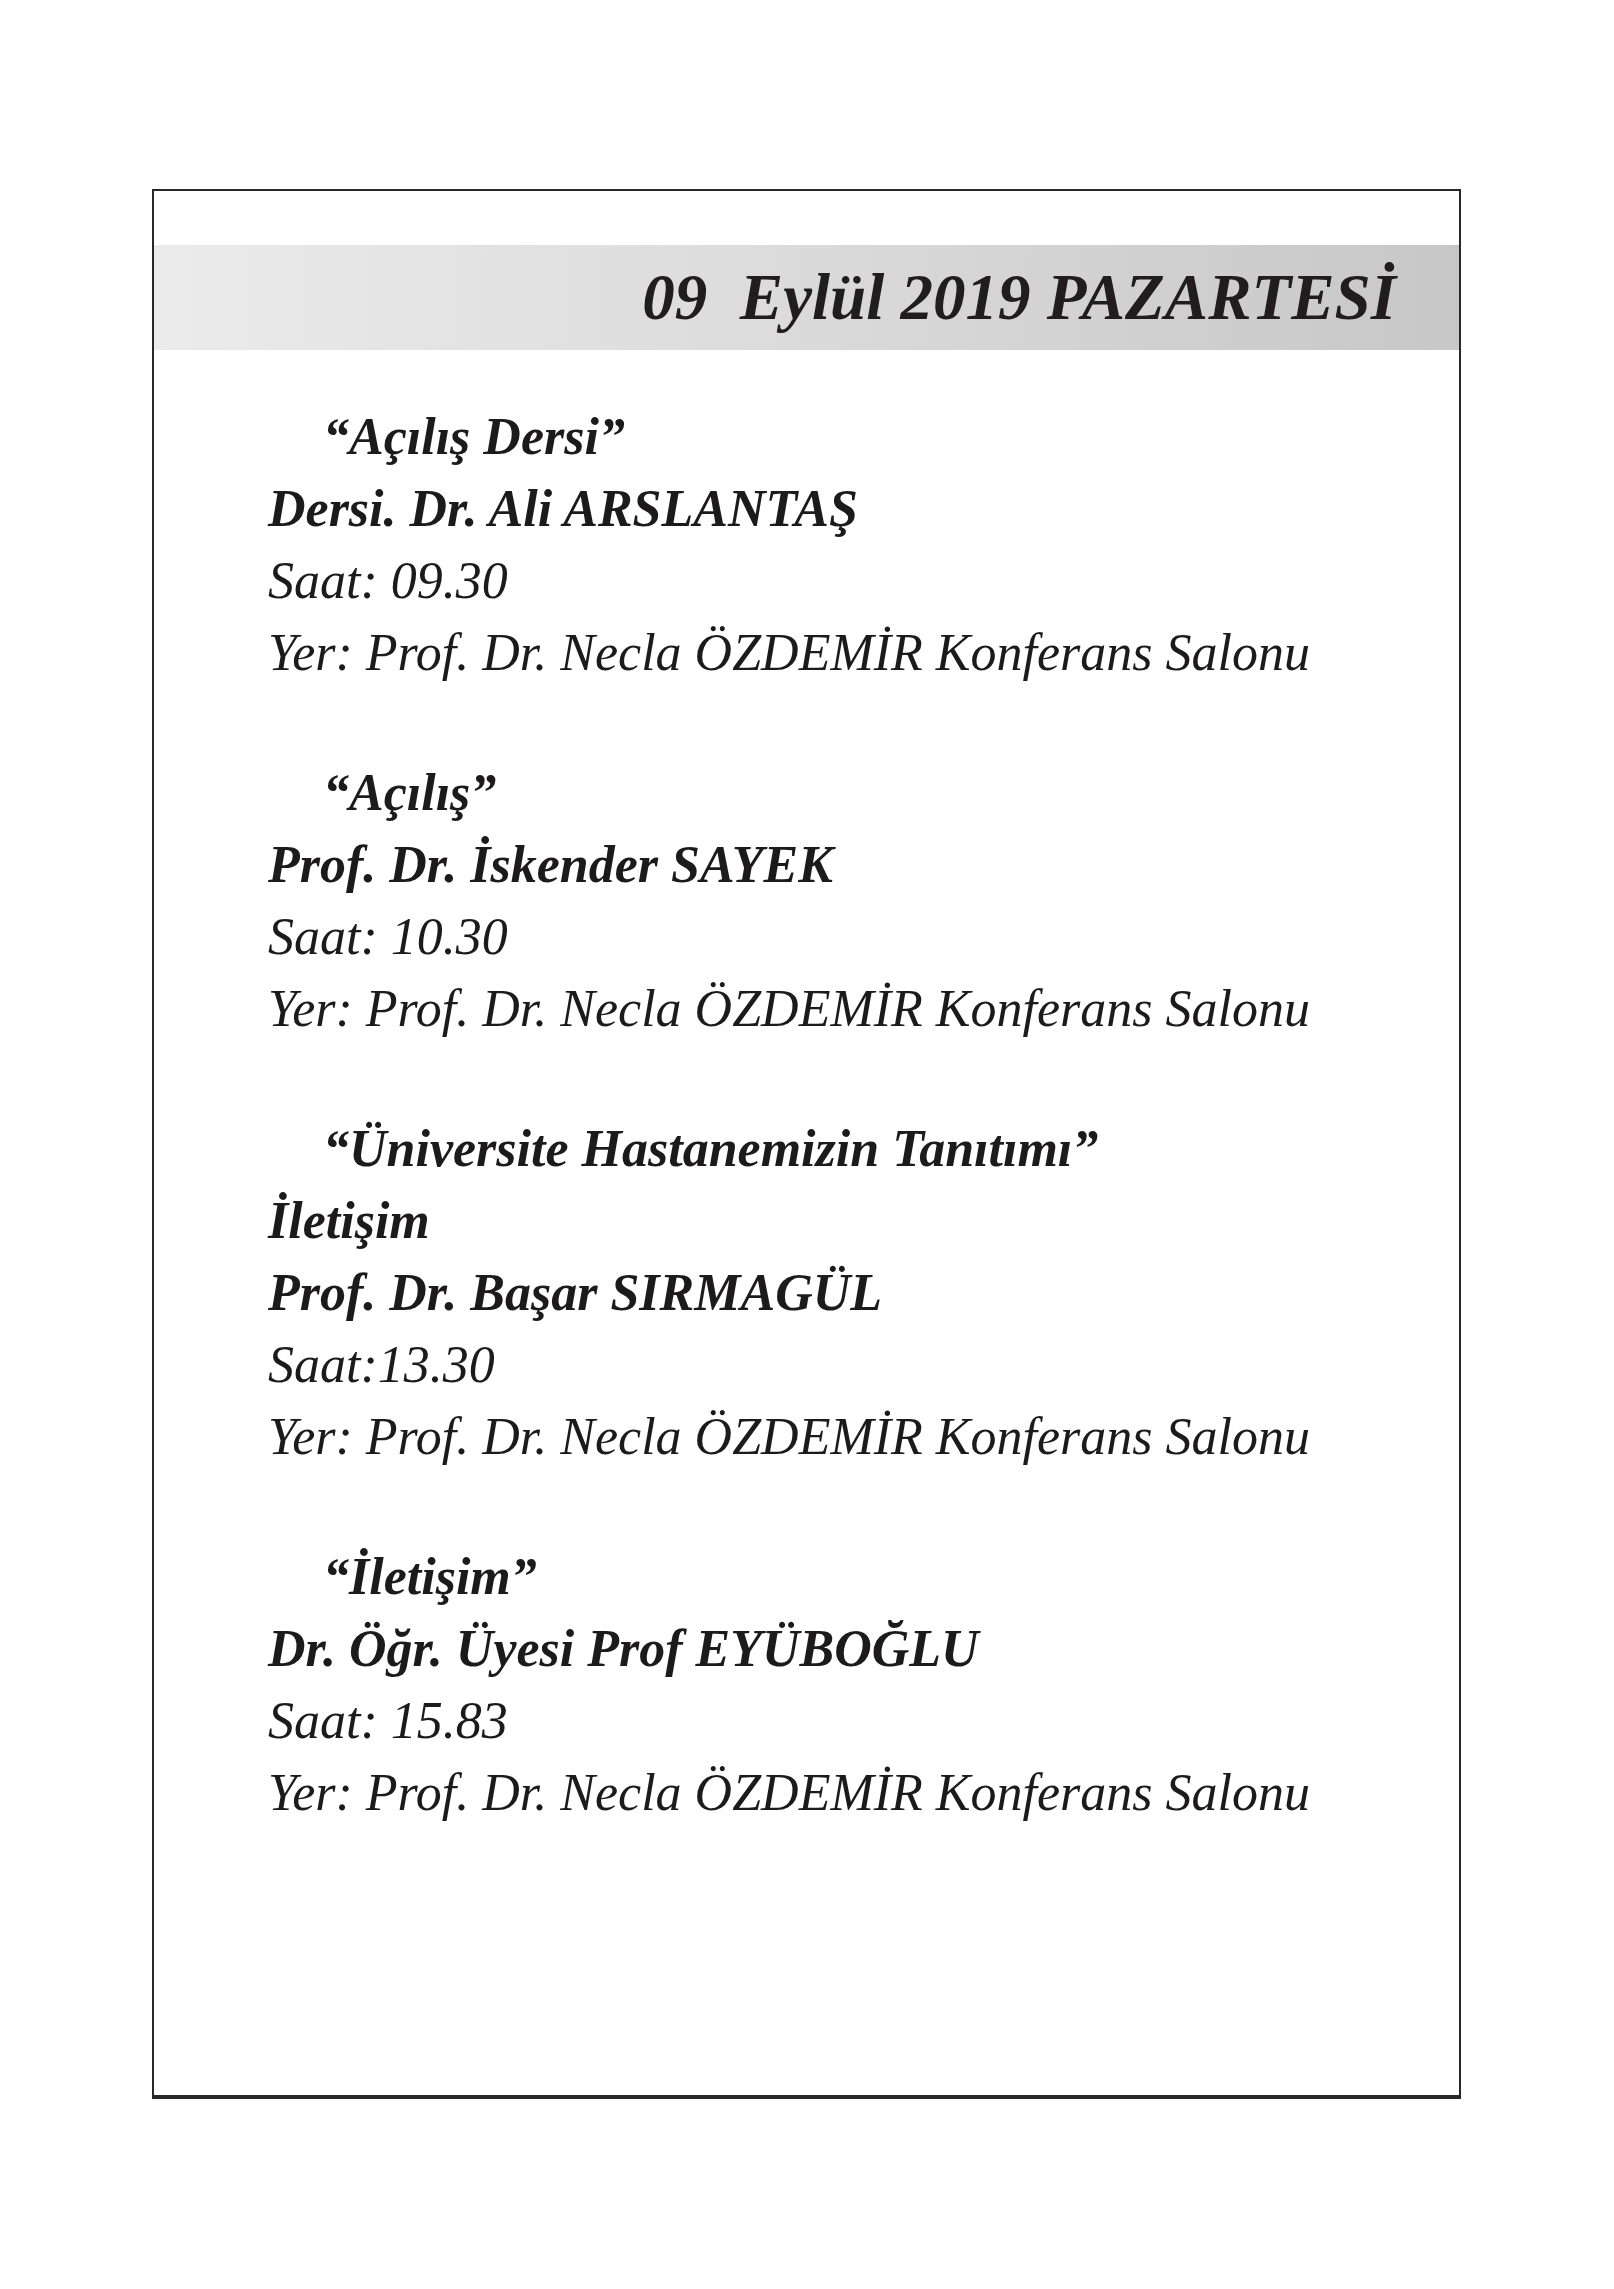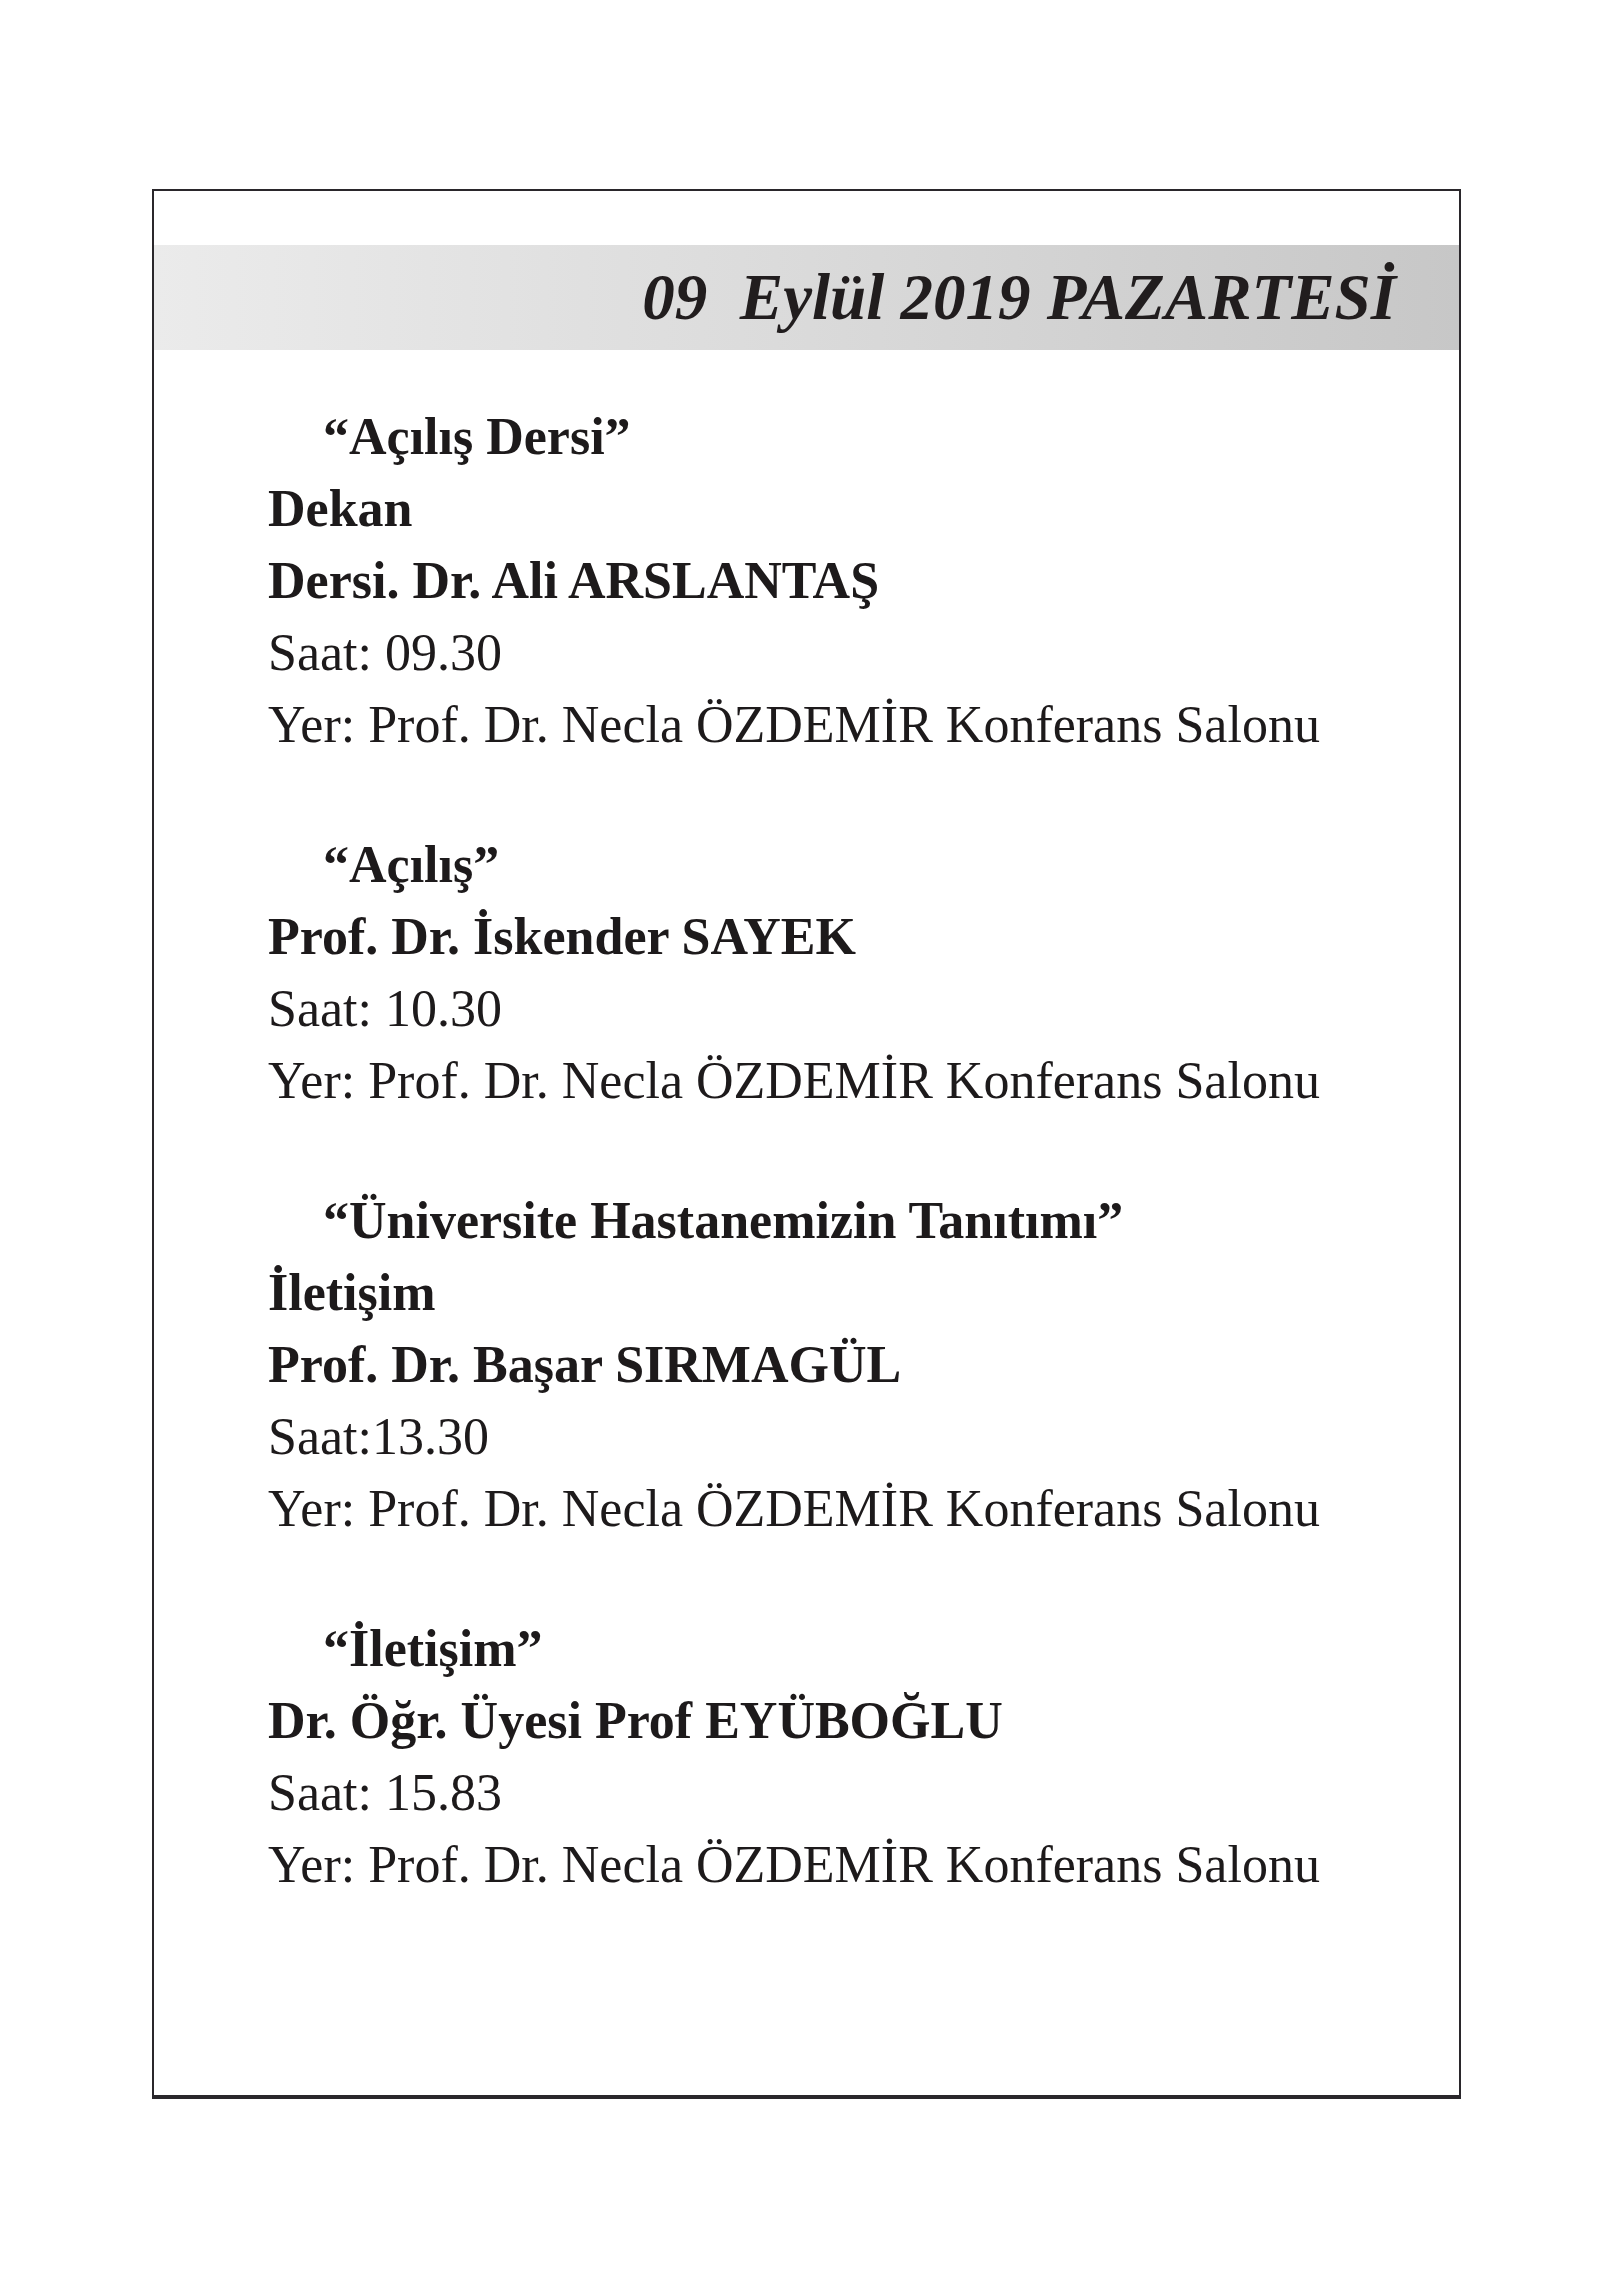--- a/index.html
+++ b/index.html
@@ -42,20 +42,21 @@
     font-size: 65px;
     font-weight: bold;
     font-style: italic;
     color: #211d1e;
     white-space: pre;
     line-height: 1;
   }
   .content {
     padding: 51px 68px 0 114px;
     box-sizing: border-box;
+    font-style: italic;
   }
   .event {
     font-size: 52px;
     line-height: 72px;
     margin-bottom: 68px;
   }
   .event-title {
     font-weight: bold;
     text-indent: 55px;
   }
@@ -75,21 +76,20 @@
   <div class="frame">
 
     <div class="banner">
       <span class="banner-date">09  Eylül 2019 PAZARTESİ</span>
     </div>
 
     <div class="content">
 
       <div class="event">
         <div class="event-title">“Açılış Dersi”</div>
-        <div class="event-role">Dekan</div>
         <div class="event-speaker">Dersi. Dr. Ali ARSLANTAŞ</div>
         <div class="event-time">Saat: 09.30</div>
         <div class="event-venue">Yer: Prof. Dr. Necla ÖZDEMİR Konferans Salonu</div>
       </div>
 
       <div class="event">
         <div class="event-title">“Açılış”</div>
         <div class="event-speaker">Prof. Dr. İskender SAYEK</div>
         <div class="event-time">Saat: 10.30</div>
         <div class="event-venue">Yer: Prof. Dr. Necla ÖZDEMİR Konferans Salonu</div>

